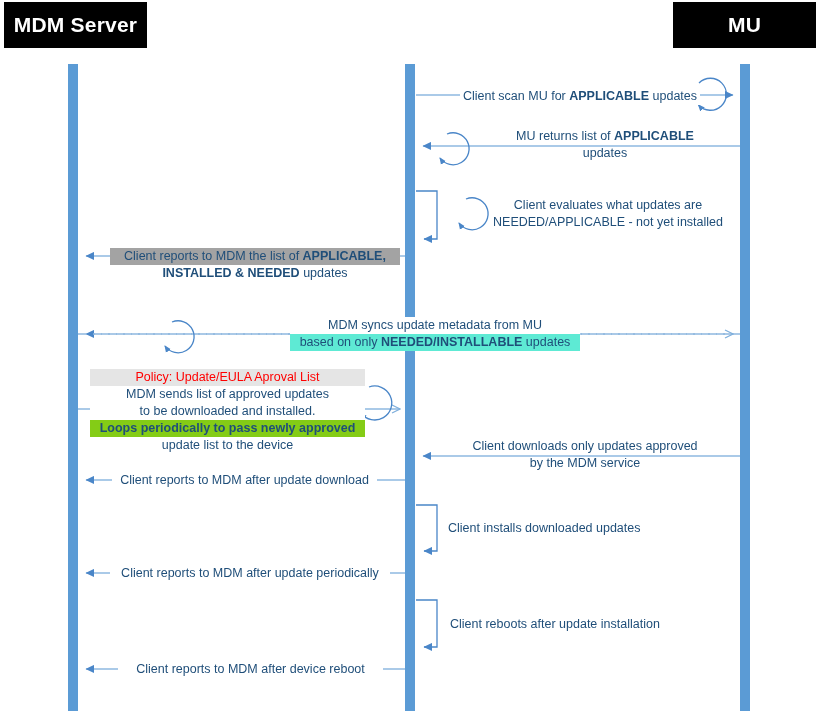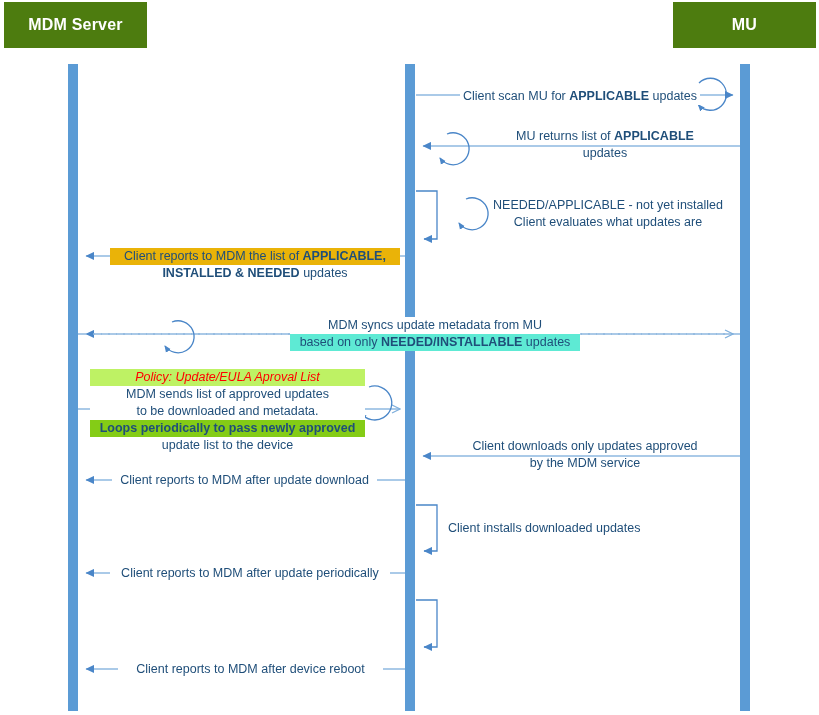--- a/index.html
+++ b/index.html
@@ -13,26 +13,26 @@
   #diagram-root {
     position: relative;
     width: 819px;
     height: 715px;
     background: #ffffff;
     overflow: hidden;
   }
   
   .participant-box {
     position: absolute;
-    background: #4d7c0f;
+    background: #000000;
     color: #ffffff;
     display: flex;
     align-items: center;
     justify-content: center;
-    font-size: 16px;
+    font-size: 21px;
     font-weight: bold;
     letter-spacing: 0.2px;
     box-sizing: border-box;
   }
   
   .lifeline {
     position: absolute;
     background: #5B9BD5;
     width: 10px;
   }
@@ -164,55 +164,56 @@
   </div>
 
   <div class="msg-label" style="left:485px; top:128px; width:240px;">
     <div style="background:#ffffff;">
       <span>MU returns list of </span><b>APPLICABLE</b>
     </div>
     <div>updates</div>
   </div>
 
   <div class="msg-label" style="left:478px; top:197px; width:260px;">
+    <div>Client evaluates what updates are</div>
     <div>NEEDED/APPLICABLE - not yet installed</div>
-    <div>Client evaluates what updates are</div>
   </div>
 
   <div class="msg-label" style="left:110px; top:248px; width:290px;">
-    <div style="background:#eab308;">
+    <div style="background:#a3a3a3;">
       <span>Client reports to MDM the list of </span><b>APPLICABLE,</b>
     </div>
     <div>
       <b>INSTALLED &amp; NEEDED</b><span> updates</span>
     </div>
   </div>
 
   <div class="msg-label" style="left:290px; top:317px; width:290px;">
     <div style="background:#ffffff;">MDM syncs update metadata from MU</div>
     <div style="background:#5eead4;">
       <span>based on only </span><b>NEEDED/INSTALLABLE</b><span> updates</span>
     </div>
   </div>
 
   <div class="msg-label" style="left:90px; top:369px; width:275px;">
-    <div class="red" style="color:#FF0000; background:#bef264;font-style:italic;">Policy: Update/EULA Aproval List</div>
+    <div class="red" style="color:#FF0000; background:#e5e5e5;">Policy: Update/EULA Aproval List</div>
     <div style="background:#ffffff;">MDM sends list of approved updates</div>
-    <div style="background:#ffffff;">to be downloaded and metadata.</div>
+    <div style="background:#ffffff;">to be downloaded and installed.</div>
     <div style="background:#84cc16;font-weight:bold;">Loops periodically to pass newly approved</div>
     <div style="background:#ffffff;">update list to the device</div>
   </div>
 
   <div class="msg-label" style="left:455px; top:438px; width:260px;">
     <div style="background:#ffffff;">Client downloads only updates approved</div>
     <div>by the MDM service</div>
   </div>
 
   <div class="msg-label" style="left:112px; top:472px; width:265px; background:#ffffff;">Client reports to MDM after update download</div>
 
   <div class="msg-label" style="left:448px; top:520px; width:210px; text-align:left;">Client installs downloaded updates</div>
 
   <div class="msg-label" style="left:110px; top:565px; width:280px; background:#ffffff;">Client reports to MDM after update periodically</div>
 
+  <div class="msg-label" style="left:450px; top:616px; width:220px; text-align:left;">Client reboots after update installation</div>
 
   <div class="msg-label" style="left:118px; top:661px; width:265px; background:#ffffff;">Client reports to MDM after device reboot</div>
 
 </div>
 
 </body></html>

